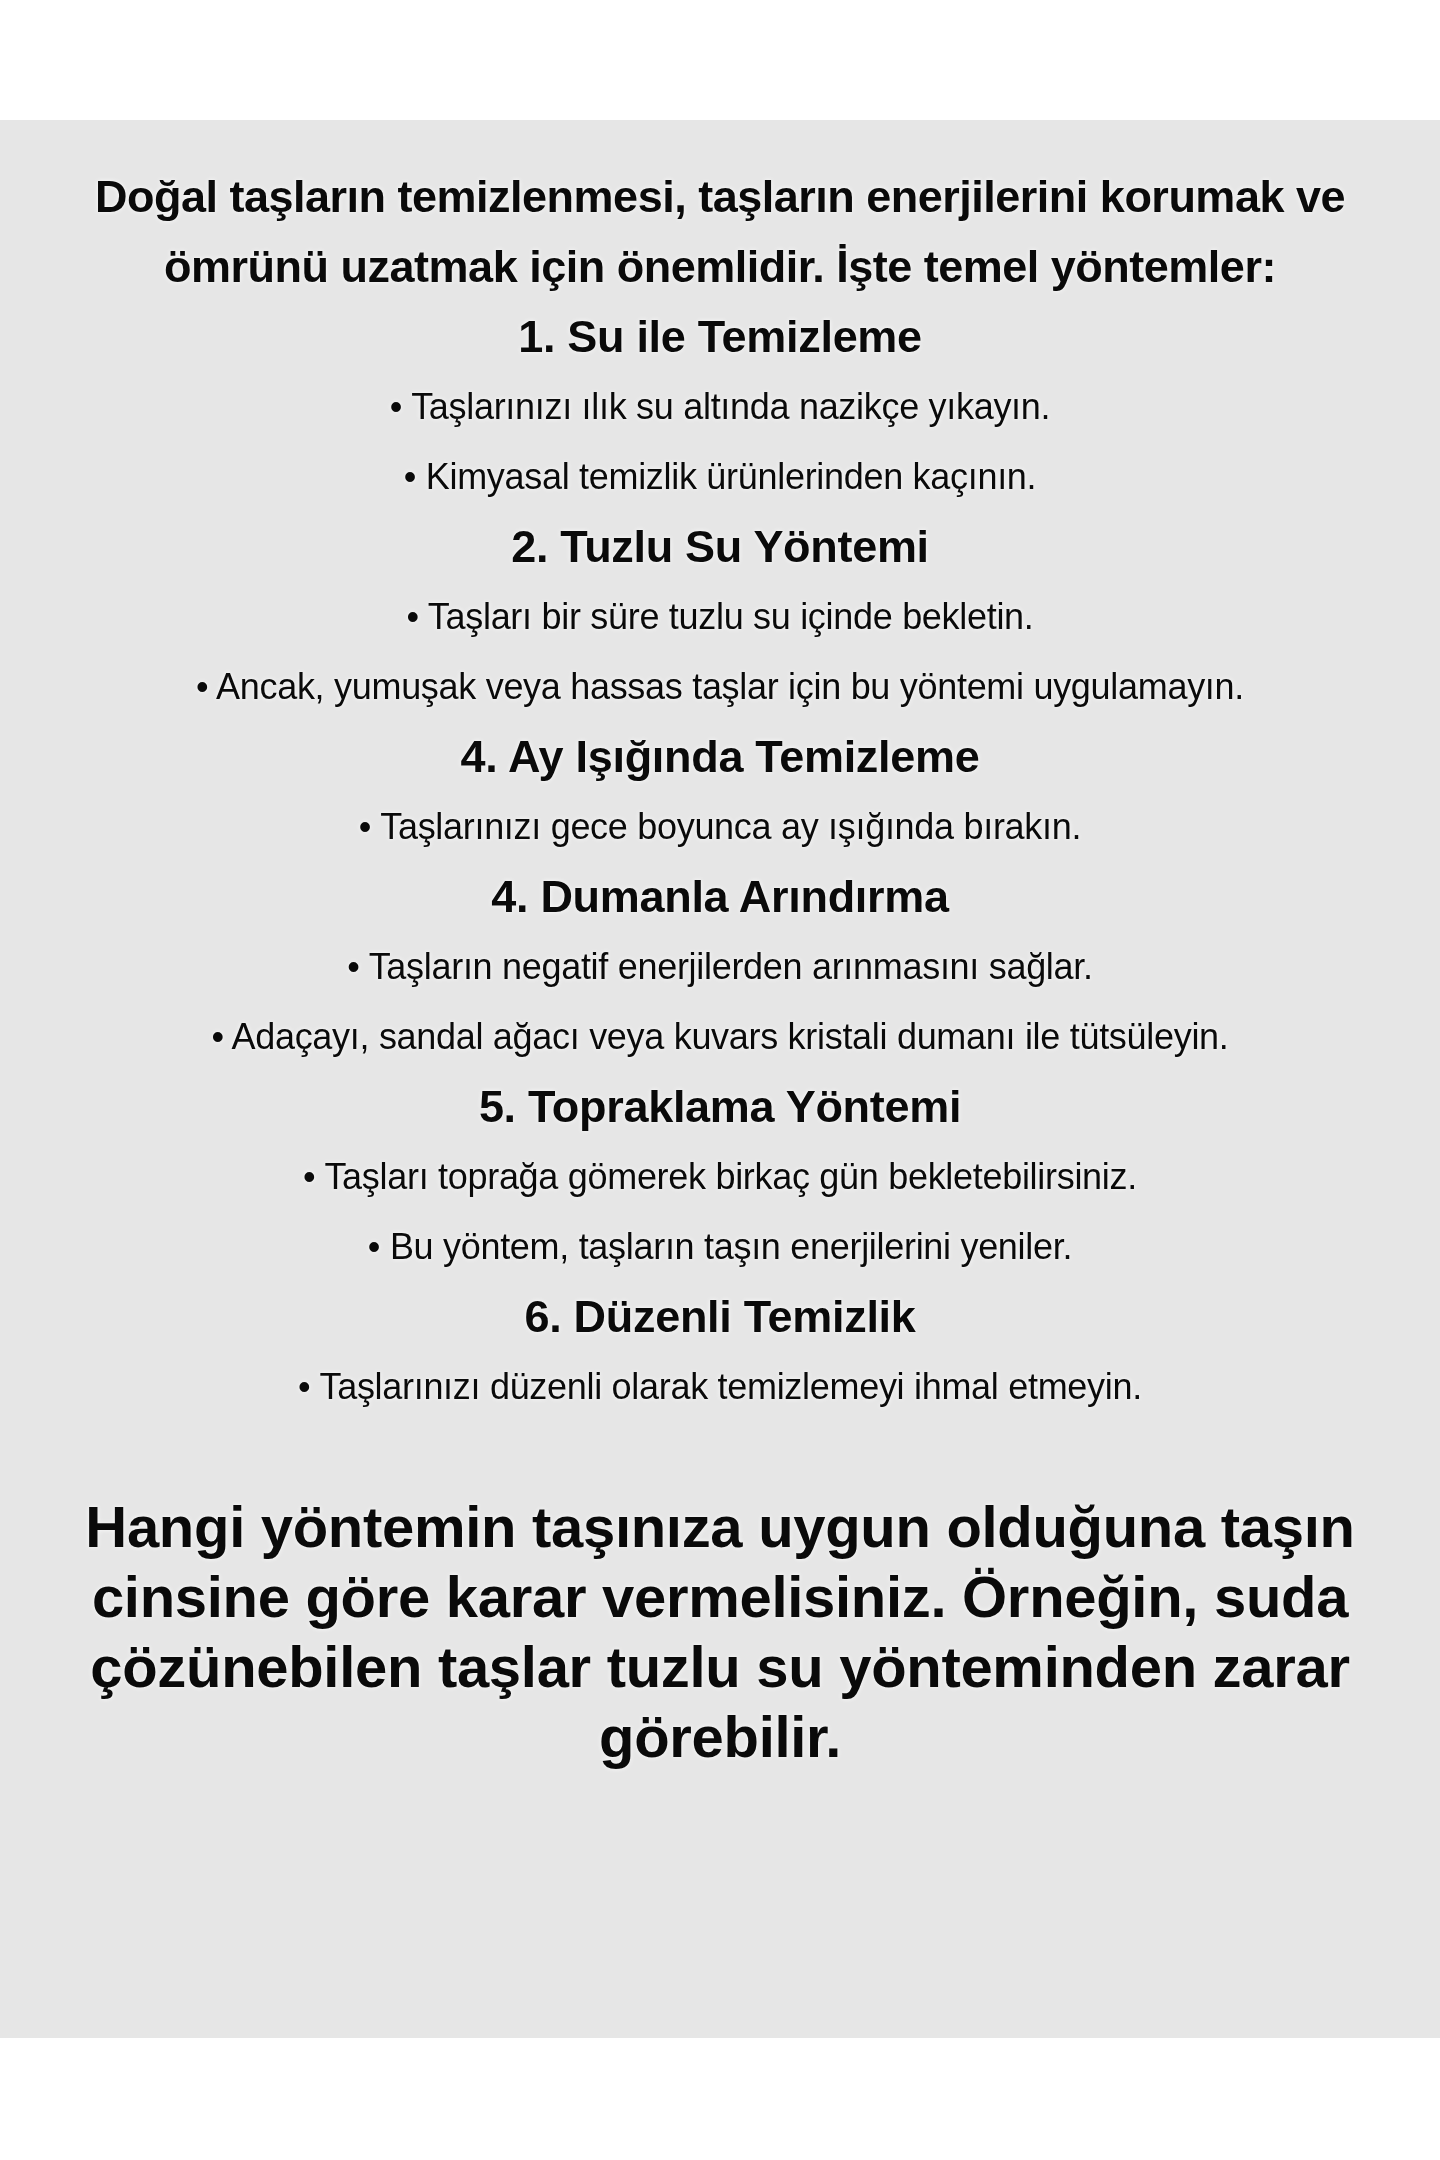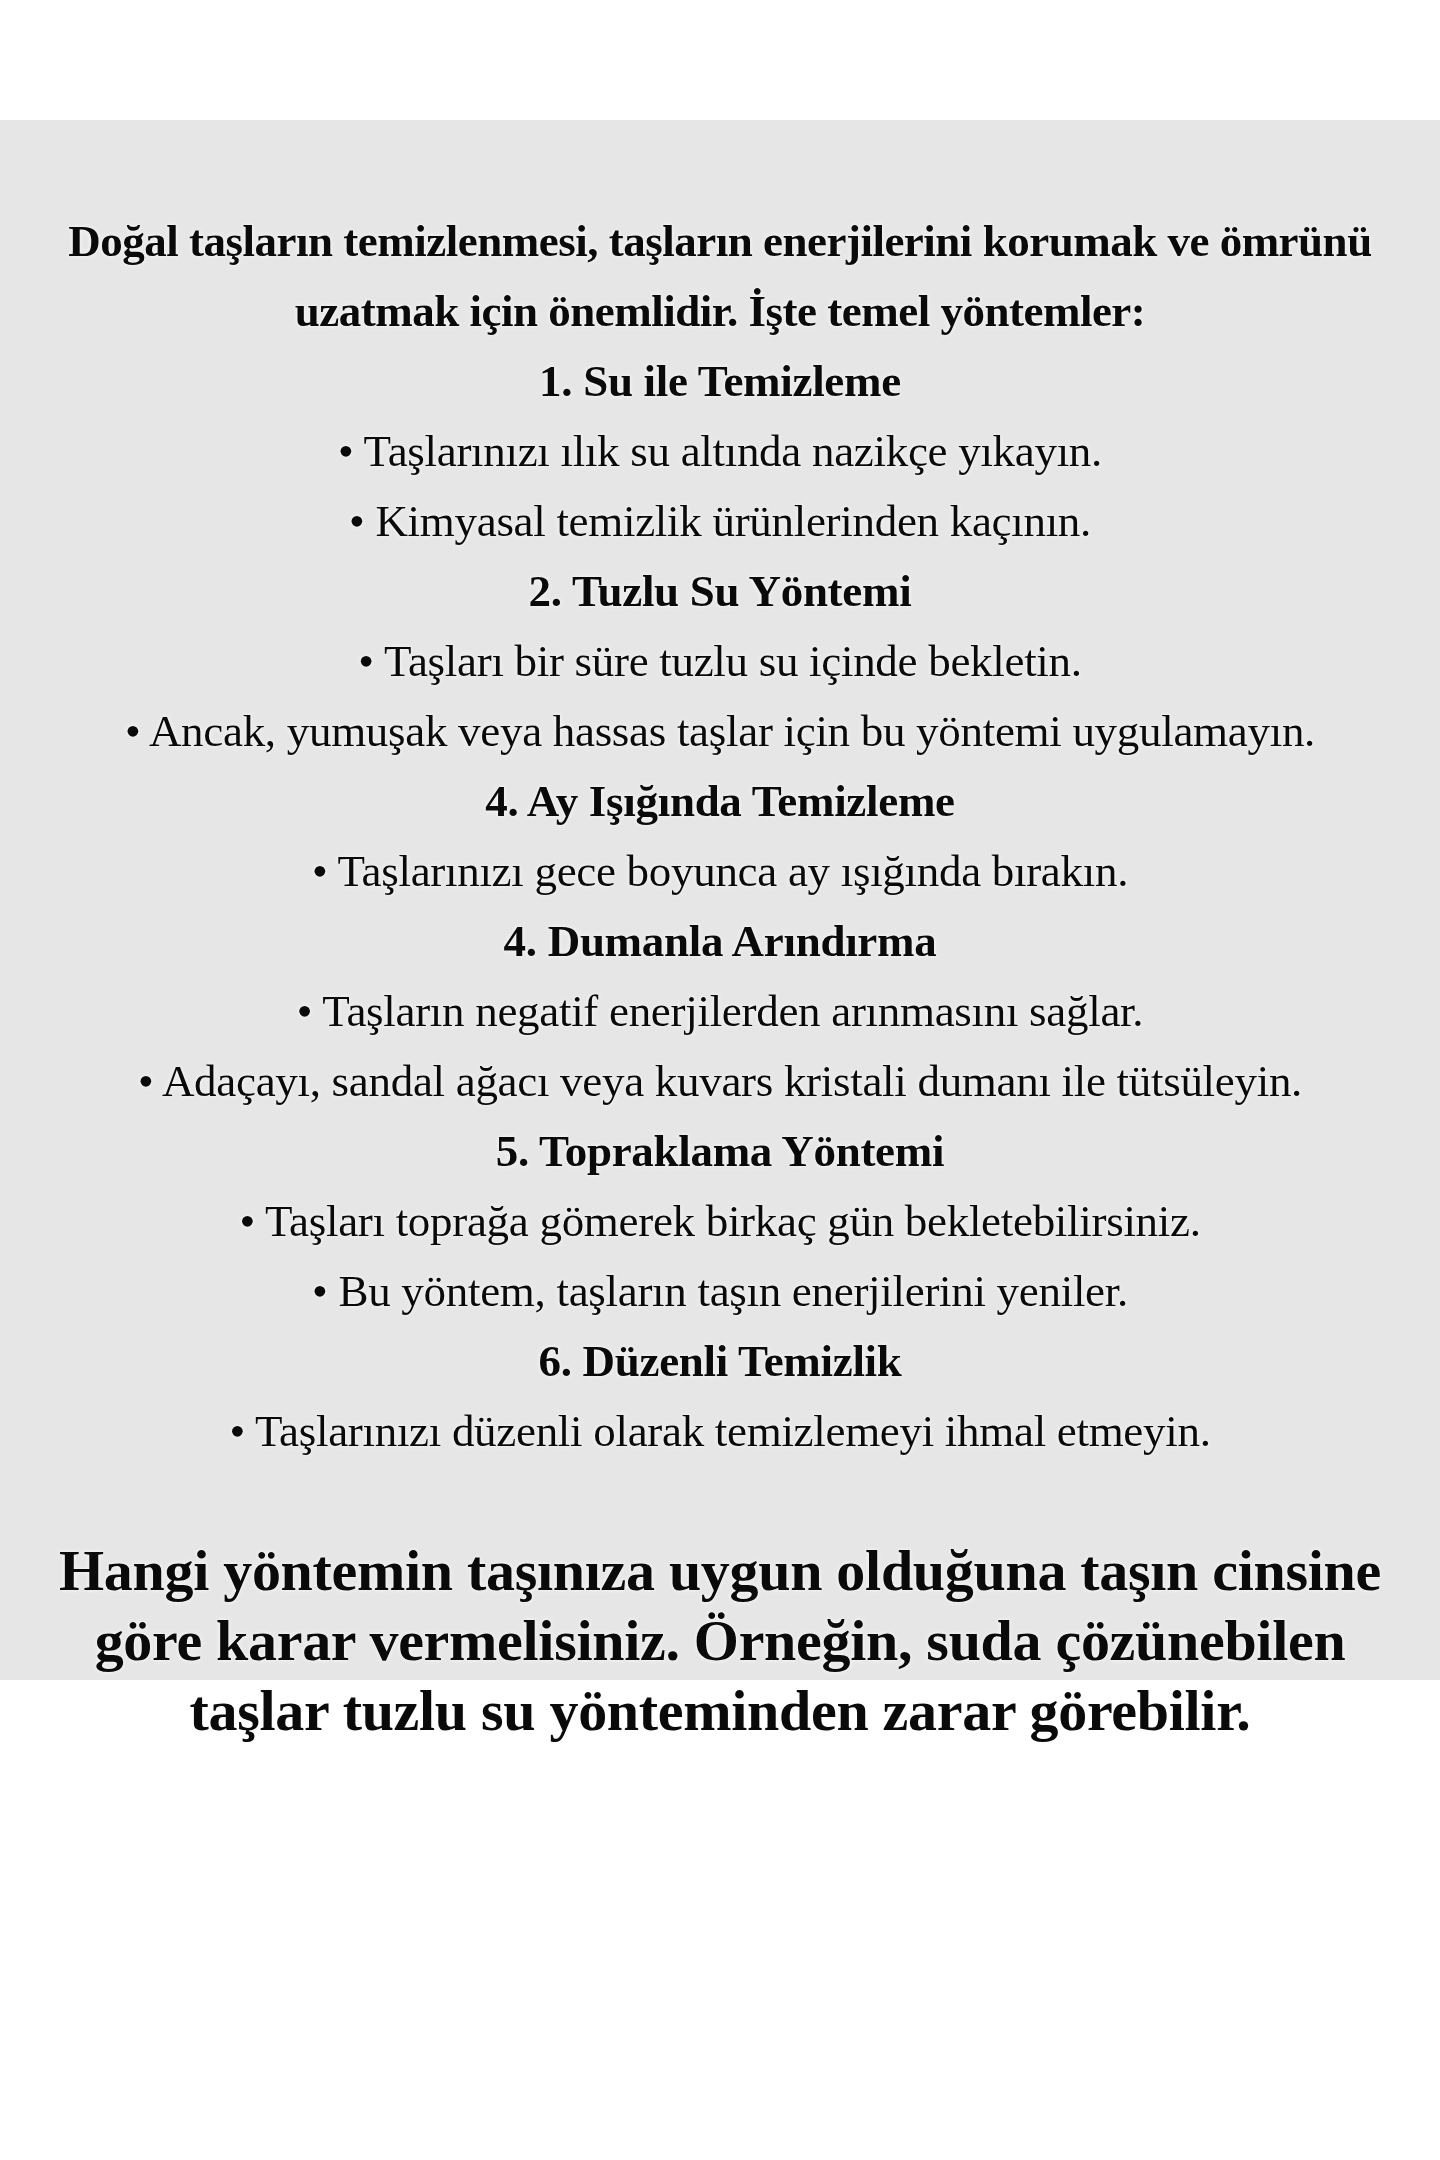--- a/index.html
+++ b/index.html
@@ -13,25 +13,24 @@
     font-family: "Liberation Sans", sans-serif;
     overflow: hidden;
   }
   .band-top {
     width: 1440px;
     height: 120px;
     background: var(--page-bg, #ffffff);
   }
   .panel {
     width: 1440px;
-    height: 1560px;
+    height: 1918px;
     background: var(--panel-bg, #e6e6e6);
     box-sizing: border-box;
-    padding-top: 86px;
-    font-family: Liberation Serif, serif;
+    padding-top: 42px;
   }
   .band-bottom {
     width: 1440px;
     height: 122px;
     background: var(--page-bg, #ffffff);
   }
   .content {
     width: 1390px;
     margin: 0 auto;
     text-align: center;
@@ -50,21 +49,21 @@
     letter-spacing: -0.5px;
   }
   .section-heading {
     font-size: 45px;
     font-weight: bold;
     line-height: 70px;
     letter-spacing: -0.3px;
     text-align: center;
   }
   .bullet {
-    font-size: 45px;
+    font-size: 36px;
     font-weight: normal;
     line-height: 70px;
     letter-spacing: -0.3px;
   }
   .outro {
     font-size: 58px;
     font-weight: bold;
     line-height: 70px;
     letter-spacing: -0.3px;
     margin-top: 70px !important;

